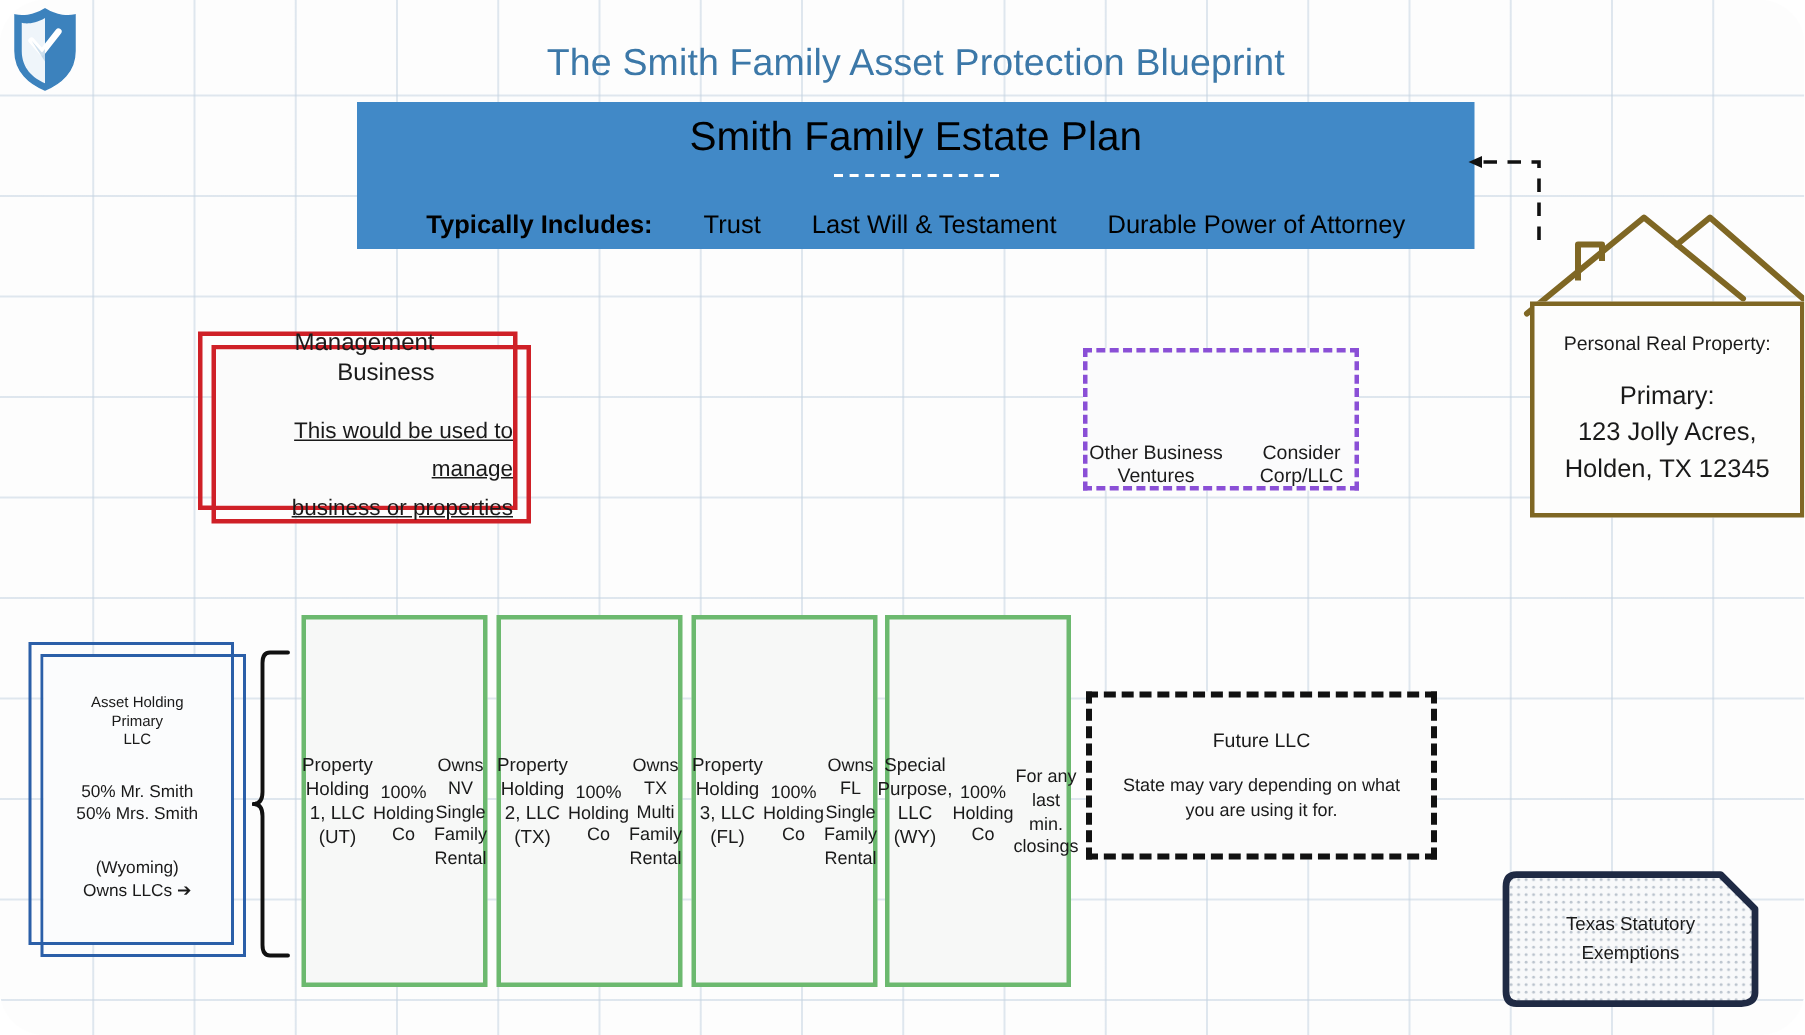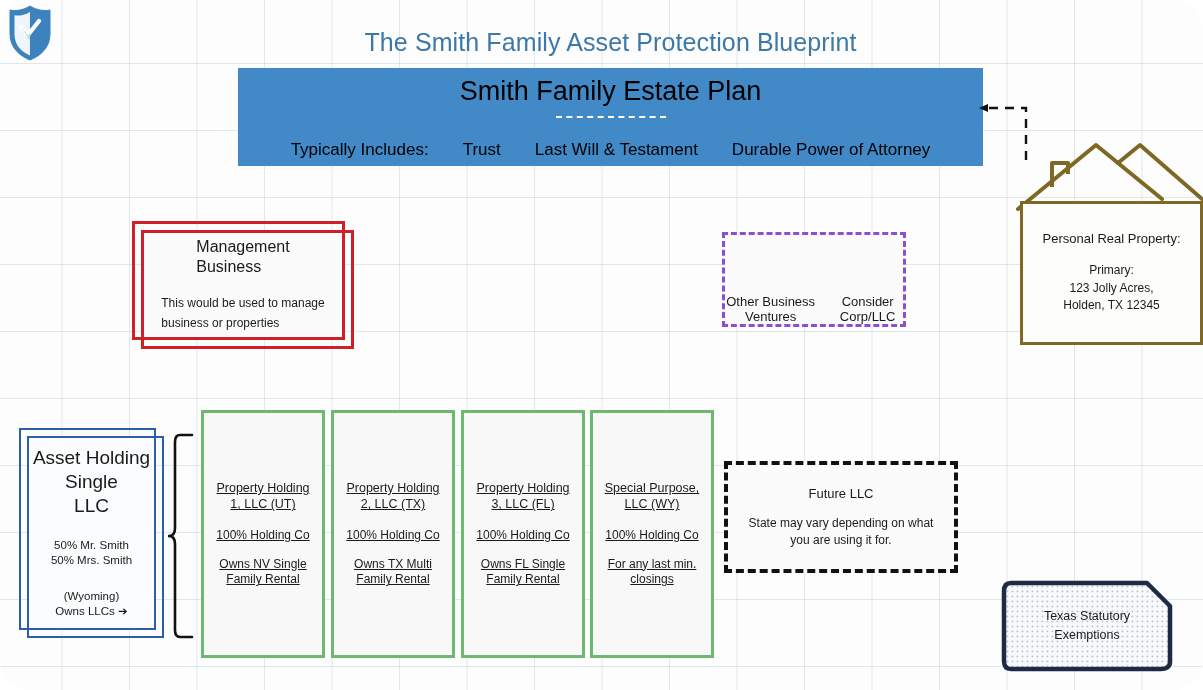--- a/index.html
+++ b/index.html
@@ -78,21 +78,21 @@
     bottom: 6px;
     left: 0;
     width: 100%;
     display: flex;
     justify-content: center;
     align-items: baseline;
     gap: 34px;
     font-size: 17px;
     white-space: nowrap;
   }
-  #estate-banner-row .bnr-label { font-weight: 400; }
+  #estate-banner-row .bnr-label { font-weight: 700; }
 
   
   #management-business {
     position: absolute;
     left: 132px;
     top: 221px;
     width: 222px;
     height: 128px;
   }
   #management-business .frame-a,
@@ -108,30 +108,31 @@
     left: 9px; top: 9px; right: 0; bottom: 0;
   }
   #management-business .mb-inner {
     position: absolute;
     left: 12px; top: 12px; right: 12px; bottom: 12px;
     background: #fbfbfb;
     display: flex;
     flex-direction: column;
     align-items: center;
     justify-content: center;
-    text-align: left;
+    text-align: right;
   }
   #management-business .mb-title {
     font-size: 16px;
     line-height: 1.25;
     margin-bottom: 16px;
   }
   #management-business .mb-sub {
-    font-size: 12px;
+    font-size: 15px;
     line-height: 1.7;
+    text-decoration: underline;
   }
 
   
   #other-ventures {
     position: absolute;
     left: 722px;
     top: 232px;
     width: 184px;
     height: 95px;
     border: 3px dashed #8a4fd6;
@@ -171,21 +172,21 @@
     flex-direction: column;
     align-items: center;
     justify-content: center;
     text-align: center;
   }
   #personal-real-property .prp-head {
     font-size: 13px;
     margin-bottom: 16px;
   }
   #personal-real-property .prp-addr {
-    font-size: 12px;
+    font-size: 17px;
     line-height: 1.45;
   }
 
   
   #house-connector {
     position: absolute;
     left: 975px;
     top: 98px;
     width: 60px;
     height: 62px;
@@ -215,21 +216,21 @@
     position: absolute;
     left: 10px; top: 10px; right: 10px; bottom: 10px;
     background: #fbfcfd;
     display: flex;
     flex-direction: column;
     align-items: center;
     justify-content: center;
     text-align: center;
   }
   #asset-holding .ah-title {
-    font-size: 19px;
+    font-size: 10px;
     line-height: 1.25;
   }
   #asset-holding .ah-owners {
     font-size: 11.5px;
     line-height: 1.35;
     margin-top: 20px;
   }
   #asset-holding .ah-state {
     font-size: 11.5px;
     line-height: 1.35;
@@ -248,26 +249,24 @@
   
   .property-box {
     position: absolute;
     top: 410px;
     width: 124px;
     height: 248px;
     border: 3px solid #6cb96f;
     box-sizing: border-box;
     background: #f7f8f7;
     display: flex;
-    flex-direction: column;
     align-items: center;
     justify-content: center;
     text-align: center;
     padding: 0 7px;
-    text-decoration: underline;
   }
   .property-box .pb-title {
     font-size: 12.5px;
     line-height: 1.3;
   }
   .property-box .pb-own {
     font-size: 12px;
     margin-top: 15px;
   }
   .property-box .pb-desc {
@@ -398,21 +397,21 @@
       </div>
     </div>
   </div>
 
   <div id="asset-holding">
     <div class="frame-b"></div>
     <div class="frame-a"></div>
     <div class="ah-inner">
       <div class="ah-title">
         <div>Asset Holding</div>
-        <div>Single</div>
+        <div>Primary</div>
         <div>LLC</div>
       </div>
       <div class="ah-owners">
         <div>50% Mr. Smith</div>
         <div>50% Mrs. Smith</div>
       </div>
       <div class="ah-state">
         <div>(Wyoming)</div>
         <div>Owns LLCs ➔</div>
       </div>

